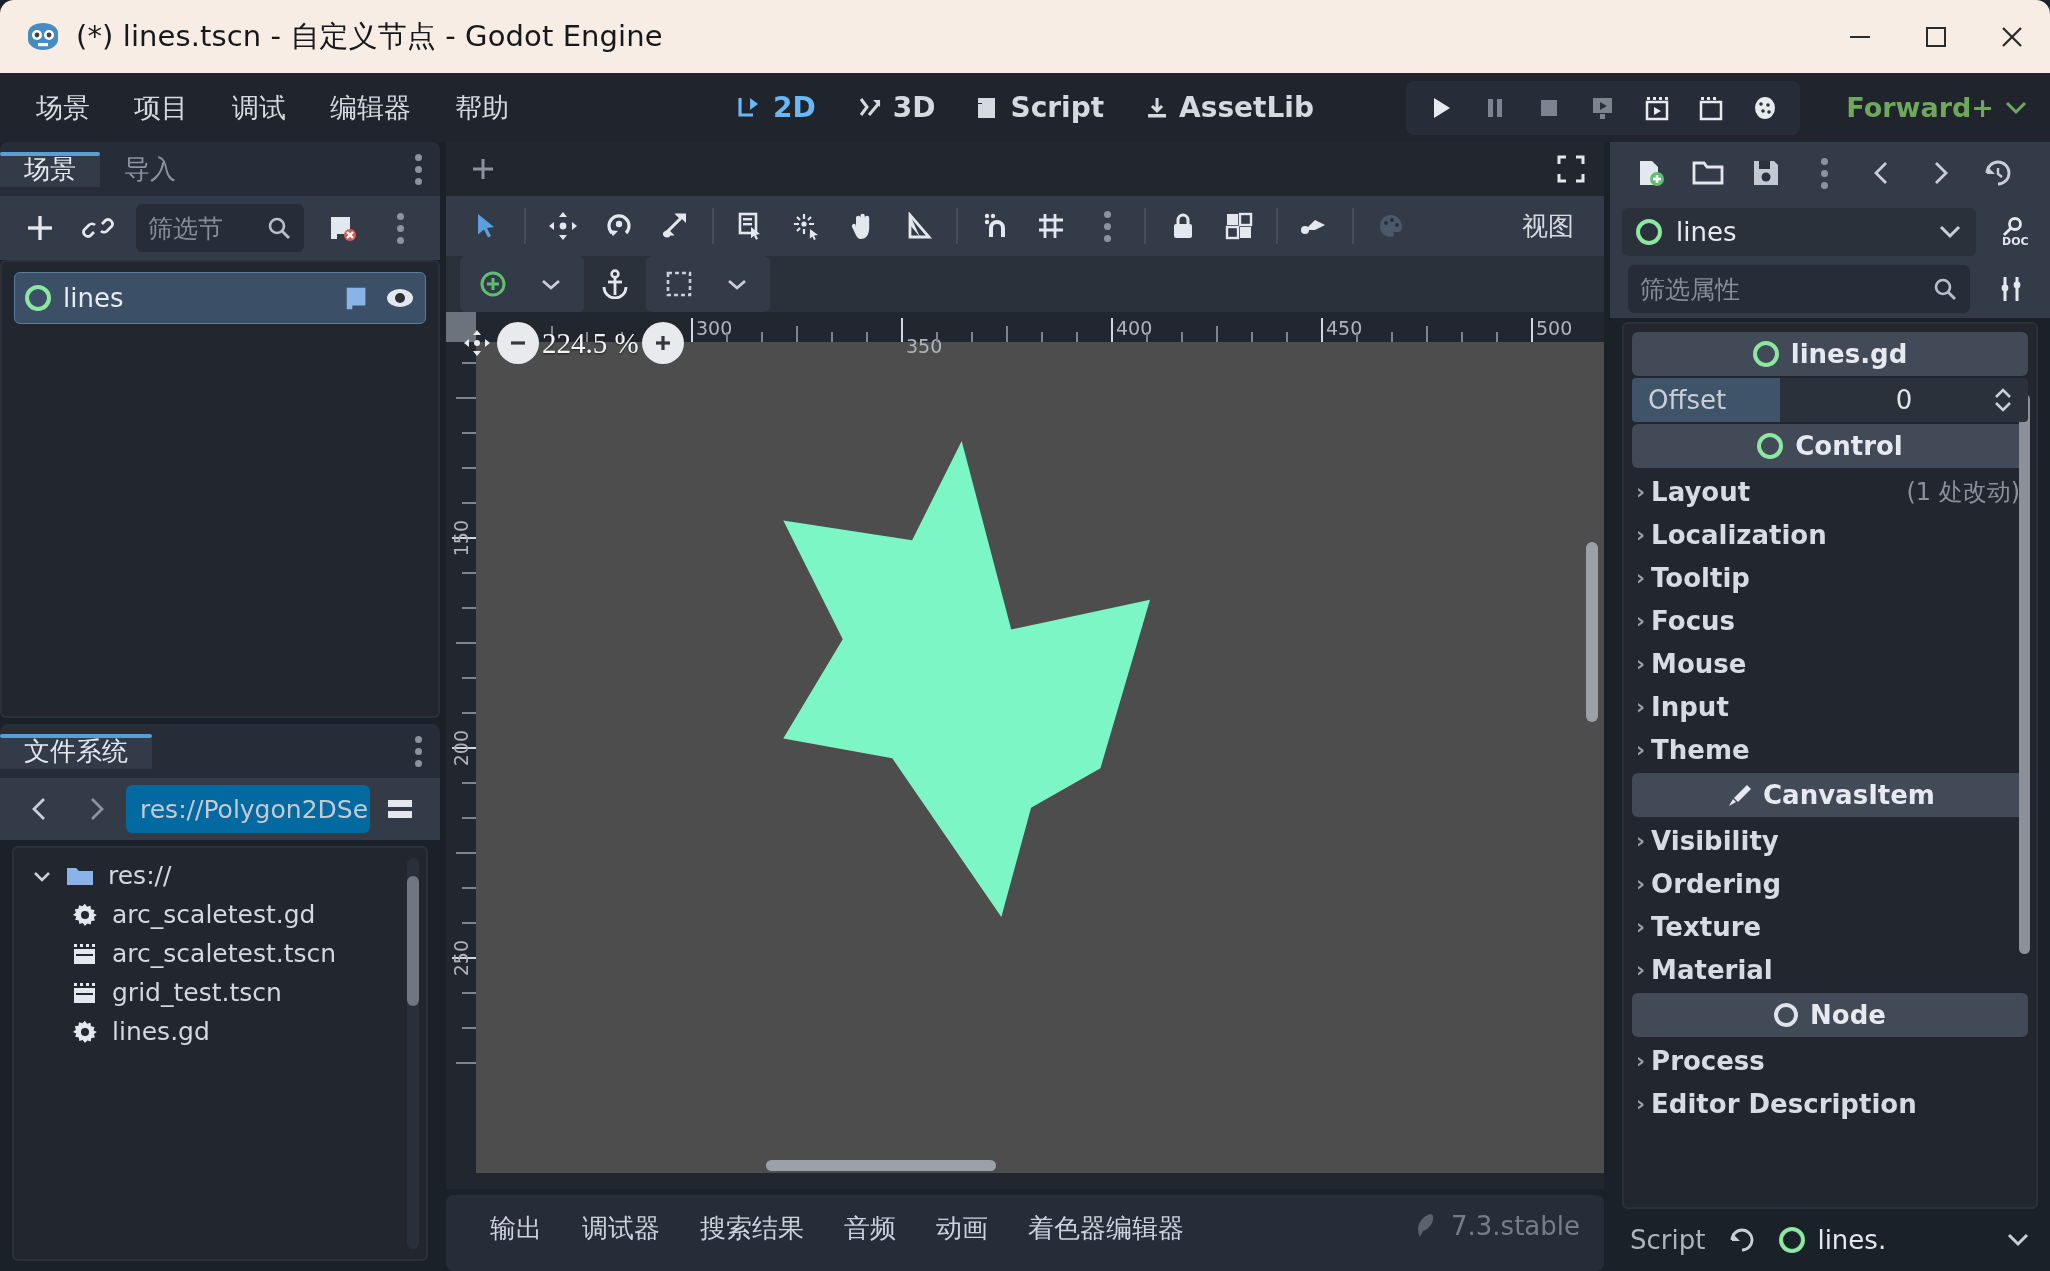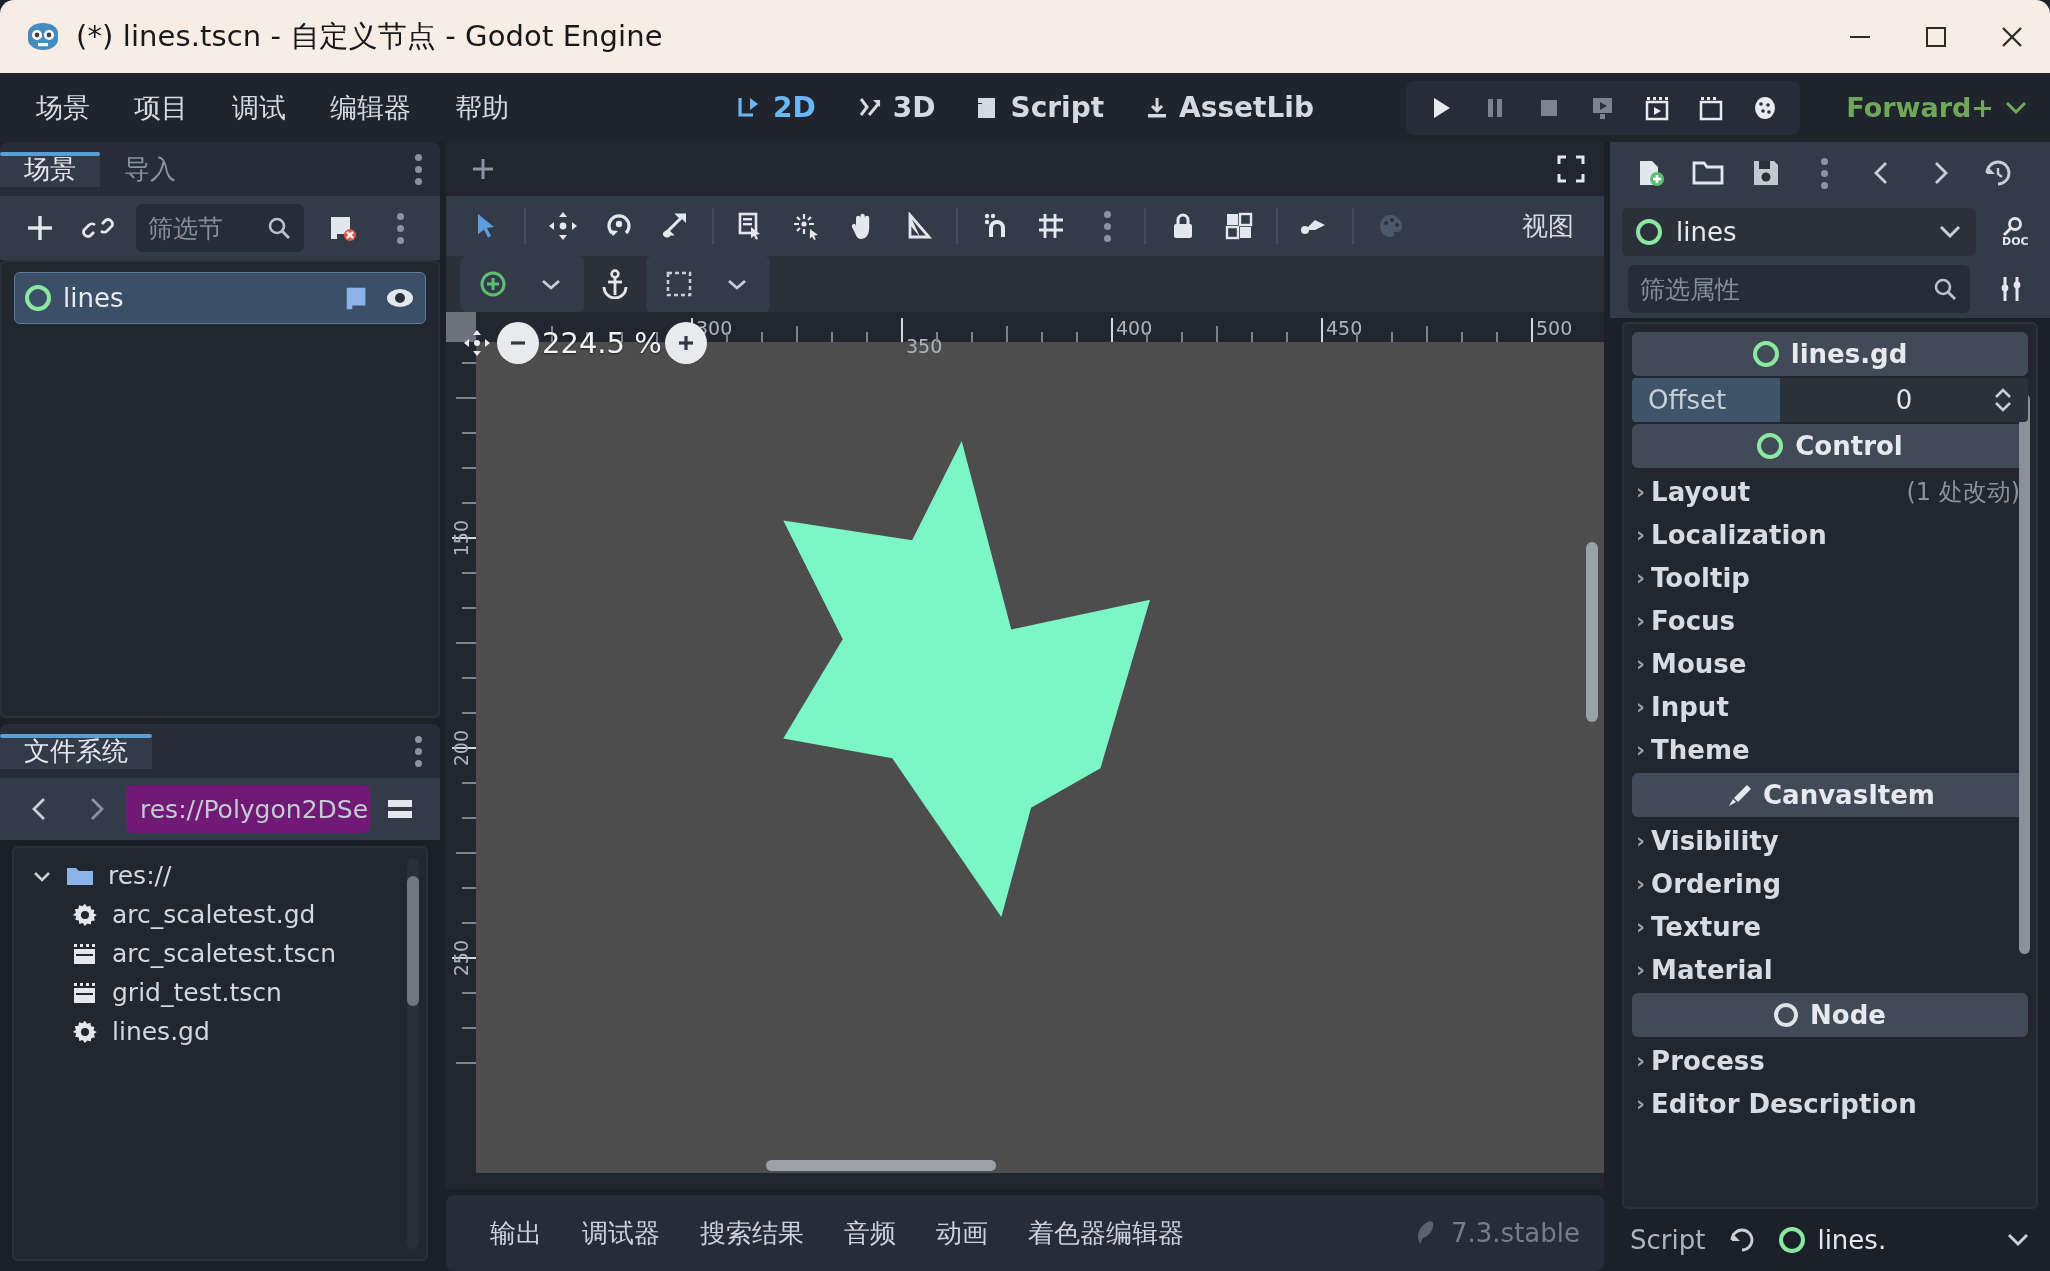--- a/index.html
+++ b/index.html
@@ -81,21 +81,21 @@
   .tree-node {
     display: flex; align-items: center; height: 52px; border-radius: 6px; padding: 0 10px; gap: 12px;
   }
   .tree-node.selected { background: #3b5066; border: 1px solid #5b7c9c; }
   .tree-node .name { font-size: 26px; color: #e8ecf2; }
   .tree-node .trail { margin-left: auto; display: flex; align-items: center; gap: 14px; }
 
   .fs-dock { flex: 1; display: flex; flex-direction: column; margin-top: 6px; min-height: 0; }
   .path-row { height: 62px; display: flex; align-items: center; gap: 4px; padding: 0 14px; background: #343b48; }
   .path-box {
-    flex: 1; height: 48px; background: #701a75; border-radius: 6px; display: flex; align-items: center;
+    flex: 1; height: 48px; background: #0369a1; border-radius: 6px; display: flex; align-items: center;
     padding: 16px 14px; color: #c4cad4; font-size: 25px; overflow: hidden; white-space: nowrap;
   }
   .fs-filter-row { height: 60px; display: flex; align-items: center; gap: 8px; padding: 0 14px; background: #343b48; }
   .file-list { flex: 1; background: #21262f; border: 2px solid #2b313b; border-radius: 6px; margin: 6px 12px 10px 12px; padding: 8px 0 0 0; position: relative; overflow: hidden; }
   .file-row { display: flex; align-items: center; height: 39px; padding-left: 18px; gap: 14px; font-size: 25px; color: #d3d8e0; white-space: nowrap; }
   .file-row.root { padding-left: 18px; }
   .file-row.child { padding-left: 58px; }
   .fs-scroll { position: absolute; right: 7px; top: 28px; width: 12px; height: 130px; background: #707780; border-radius: 6px; }
   .fs-track { position: absolute; right: 7px; top: 10px; bottom: 10px; width: 12px; background: #2a303a; border-radius: 6px; }
 
@@ -119,31 +119,31 @@
   .ct2-grp { display: flex; align-items: center; gap: 4px; background: #343b48; border-radius: 6px; padding: 3px 6px; }
 
   .viewport { flex: 1; position: relative; background: #21262f; overflow: hidden; min-height: 0; }
   .ruler-h { position: absolute; left: 0; right: 0; top: 0; height: 30px; background: #21262f; }
   .ruler-v { position: absolute; left: 0; top: 0; bottom: 0; width: 30px; background: #21262f; }
   .ruler-corner { position: absolute; left: 0; top: 0; width: 30px; height: 30px; background: #6c737c; }
   .ruler-label { position: absolute; font-size: 19px; color: #aeb4bd; }
   .tick { position: absolute; background: #7d848e; }
 
   .canvas-area { position: absolute; left: 30px; top: 30px; right: 0; bottom: 16px; background: #4d4d4d; overflow: hidden; }
-  .zoom-ctrl { position: absolute; left: 14px; top: 10px; display: flex; align-items: center; gap: 3px; z-index: 5;}
+  .zoom-ctrl { position: absolute; left: 14px; top: 10px; display: flex; align-items: center; gap: 3px; z-index: 5; font-family: Liberation Serif, serif;}
   .zoom-round {
     width: 42px; height: 42px; border-radius: 50%; background: #e8eaed; display: flex;
     align-items: center; justify-content: center;
   }
   .zoom-val { font-size: 29px; color: #f2f4f6; text-shadow: 0 1px 2px rgba(0,0,0,.6); }
   .star-wrap { position: absolute; left: 0; top: 0; right: 0; bottom: 0; }
   .vp-scroll-v { position: absolute; right: 6px; top: 200px; width: 12px; height: 180px; background: #9ba1a9; border-radius: 6px; }
   .vp-scroll-h { position: absolute; left: 290px; bottom: 2px; height: 11px; width: 230px; background: #9ba1a9; border-radius: 6px; }
 
-  .bottom-panel { height: 76px; background: #272d38; border-radius: 8px; display: flex; align-items: center; padding: 6px 24px; margin-top: 6px; flex: 0 0 76px; }
+  .bottom-panel { height: 76px; background: #272d38; border-radius: 8px; display: flex; align-items: flex-start; padding: 16px 24px; margin-top: 6px; flex: 0 0 76px; }
   .bp-tab { font-size: 26px; color: #ccd2db; padding: 0 20px; white-space: nowrap; }
   .bp-right { margin-left: auto; display: flex; align-items: center; gap: 14px; font-size: 26px; color: #767d88; }
 
   
   .right-col { width: 440px; flex: 0 0 440px; display: flex; flex-direction: column; }
   .insp-toolrow { height: 62px; display: flex; align-items: center; gap: 6px; padding: 0 14px; background: #343b48; }
   .insp-node-row { height: 56px; display: flex; align-items: center; gap: 10px; padding: 0 12px; background: #343b48; }
   .insp-node-box {
     flex: 1; height: 48px; background: #2b313b; border-radius: 6px; display: flex; align-items: center;
     padding: 0 14px; gap: 14px; color: #e6eaf0; font-size: 26px;

